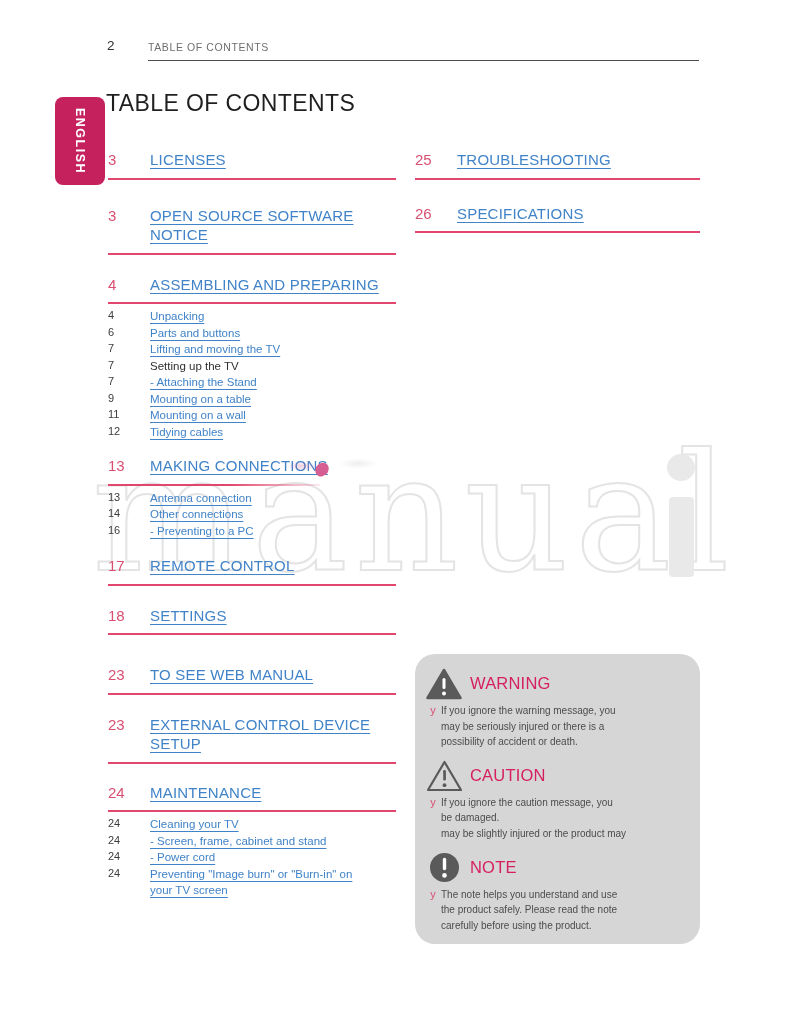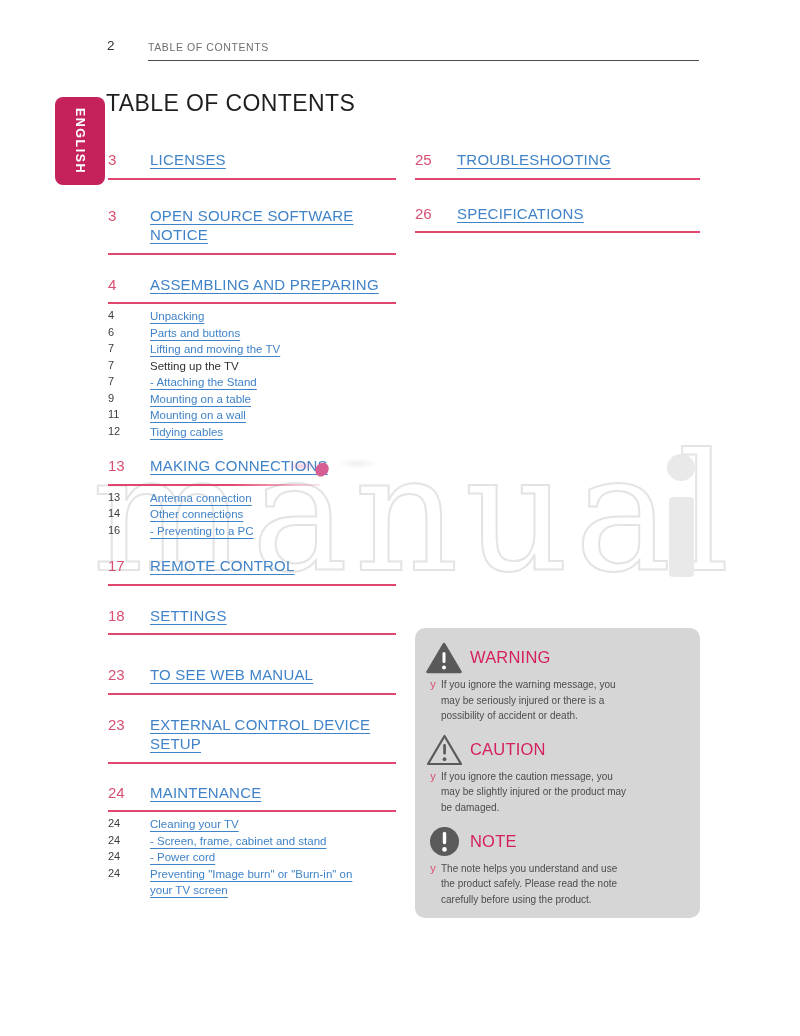--- a/index.html
+++ b/index.html
@@ -64,22 +64,22 @@
   #col-left .toc-section:nth-child(2){margin-bottom:20px;}
   #col-left .toc-section:nth-child(3){margin-bottom:16px;}
   #col-left .toc-section:nth-child(4){margin-bottom:17px;}
   #col-left .toc-section:nth-child(5){margin-bottom:20px;}
   #col-left .toc-section:nth-child(6){margin-bottom:30px;}
   #col-left .toc-section:nth-child(7){margin-bottom:20px;}
   #col-left .toc-section:nth-child(8){margin-bottom:19px;}
   #col-right .toc-section:nth-child(1){margin-bottom:24px;}
 
   
-  .notices{position:absolute;left:415px;top:628px;width:285px;height:290px;background:#D6D6D6;
-           border-radius:10px;z-index:2;box-sizing:border-box;padding:13px 14px 0 10px;}
+  .notices{position:absolute;left:415px;top:654px;width:285px;height:290px;background:#D6D6D6;
+           border-radius:20px;z-index:2;box-sizing:border-box;padding:13px 14px 0 10px;}
   .notice-head{display:flex;align-items:center;height:33px;margin-bottom:3px;}
   .notice-icon{width:38px;flex:0 0 38px;display:flex;justify-content:center;align-items:center;}
   .notice-label{font-size:16.5px;color:#D61F60;margin-left:7px;letter-spacing:.2px;}
   .notice-body{display:flex;margin-bottom:9px;}
   .notice-bullet{width:16px;flex:0 0 16px;font-size:11px;color:#D94F72;line-height:15.6px;text-align:center;}
   .notice-lines{font-size:10px;color:#4c4c4c;}
   .notice-lines .ln{display:block;line-height:15.6px;}
 </style>
 </head>
 <body>
@@ -311,22 +311,22 @@
             <rect x="17.2" y="11" width="2.7" height="10.5" rx="1.3" fill="#5A5A5A"></rect>
             <circle cx="18.5" cy="26.2" r="1.9" fill="#5A5A5A"></circle>
           </svg>
         </span>
         <span class="notice-label">CAUTION</span>
       </div>
       <div class="notice-body">
         <span class="notice-bullet">y</span>
         <div class="notice-lines">
           <span class="ln">If you ignore the caution message, you</span>
+          <span class="ln">be damaged.</span>
           <span class="ln">may be slightly injured or the product may</span>
-          <span class="ln">be damaged.</span>
         </div>
       </div>
       <div class="notice-head">
         <span class="notice-icon">
           <svg width="31" height="31" viewBox="0 0 31 31">
             <circle cx="15.5" cy="15.5" r="14.5" fill="#5A5A5A"></circle>
             <rect x="13.8" y="5.8" width="3.4" height="12.5" rx="1.7" fill="#fff"></rect>
             <circle cx="15.5" cy="23.4" r="2.3" fill="#fff"></circle>
           </svg>
         </span>

